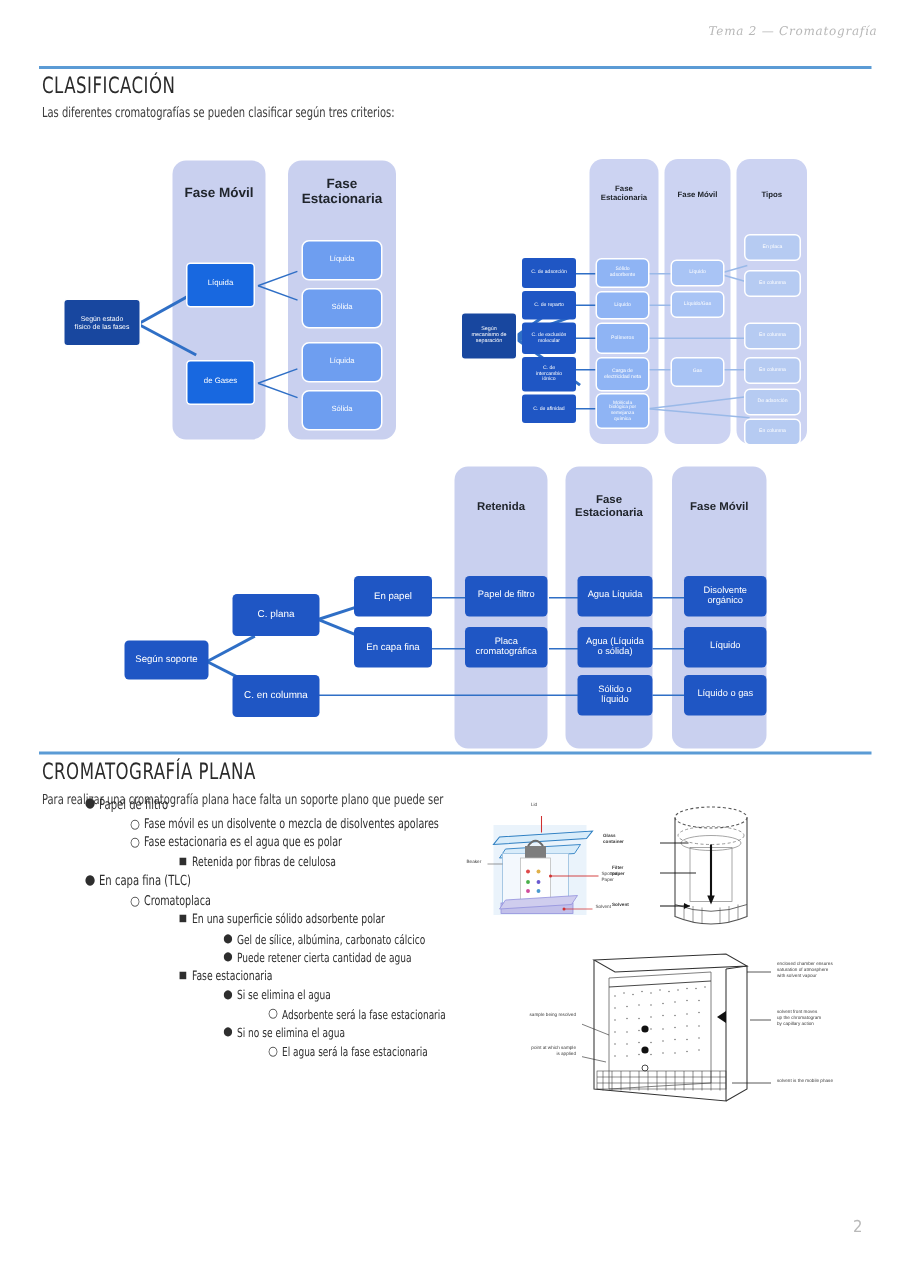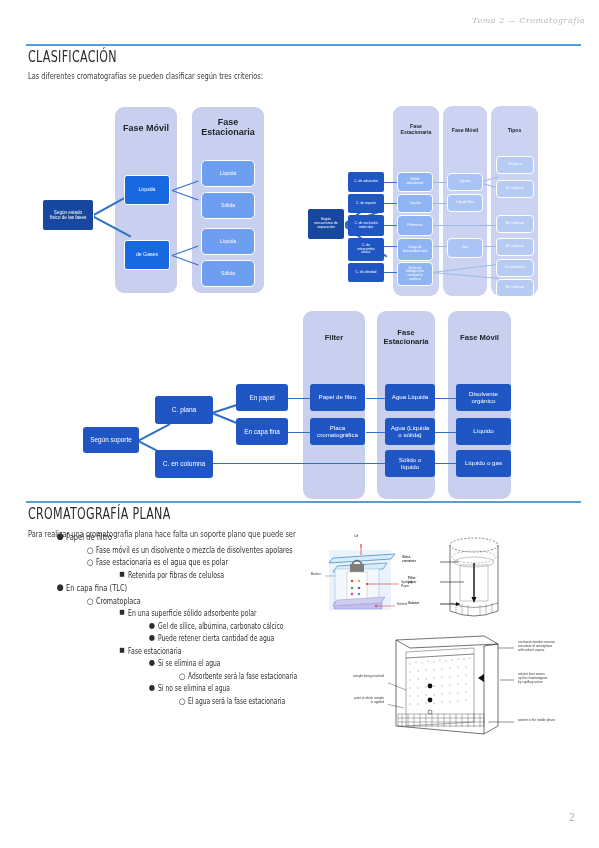--- a/index.html
+++ b/index.html
@@ -192,21 +192,21 @@
     <div class="nbox palest" style="left:496px;top:238px;width:38px;height:18px;font-size:3.4px;">En columna</div>
     <div class="nbox palest" style="left:496px;top:259px;width:38px;height:18px;font-size:3.4px;">De adsorción</div>
     <div class="nbox palest" style="left:496px;top:279px;width:38px;height:18px;font-size:3.4px;">En columna</div>
   </div>
 
   <div class="diagram" style="left:0;top:0;">
     <div class="band" style="left:303px;top:311px;width:62px;height:188px;"></div>
     <div class="band" style="left:377px;top:311px;width:58px;height:188px;"></div>
     <div class="band" style="left:448px;top:311px;width:63px;height:188px;"></div>
 
-    <div class="bandlabel" style="left:303px;top:334px;width:62px;font-size:7.6px;">Filter</div>
+    <div class="bandlabel" style="left:303px;top:334px;width:62px;font-size:7.6px;">Retenida</div>
     <div class="bandlabel" style="left:377px;top:329px;width:58px;font-size:7.6px;">Fase
 Estacionaria</div>
     <div class="bandlabel" style="left:448px;top:334px;width:63px;font-size:7.6px;">Fase Móvil</div>
 
     <div class="conn" style="left:138px;top:440px;width:36px;transform:rotate(-28deg);height:1.7px;"></div>
     <div class="conn" style="left:138px;top:440px;width:40px;transform:rotate(27deg);height:1.7px;"></div>
 
     <div class="conn" style="left:212px;top:412px;width:30px;transform:rotate(-18deg);height:1.5px;"></div>
     <div class="conn" style="left:212px;top:412px;width:32px;transform:rotate(22deg);height:1.5px;"></div>
 

